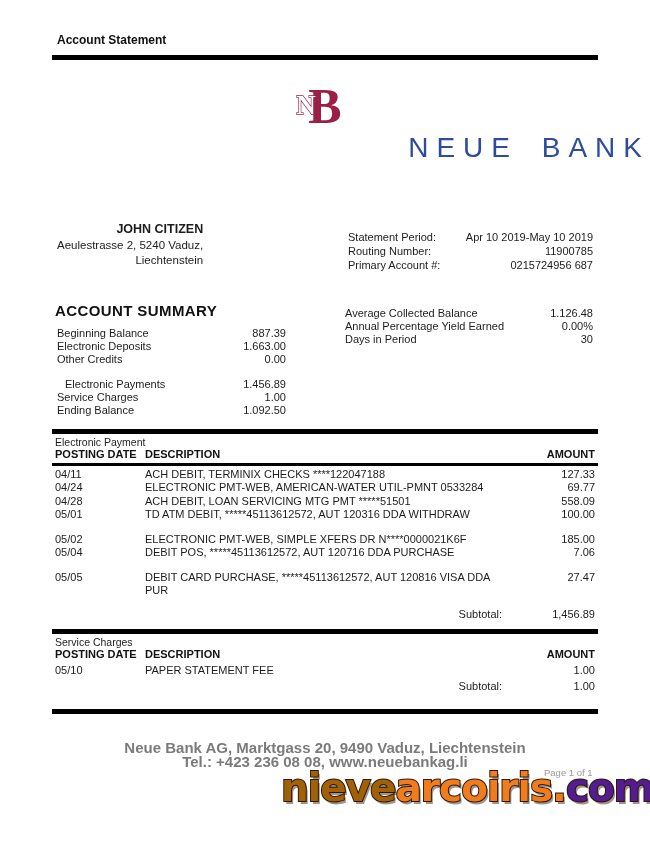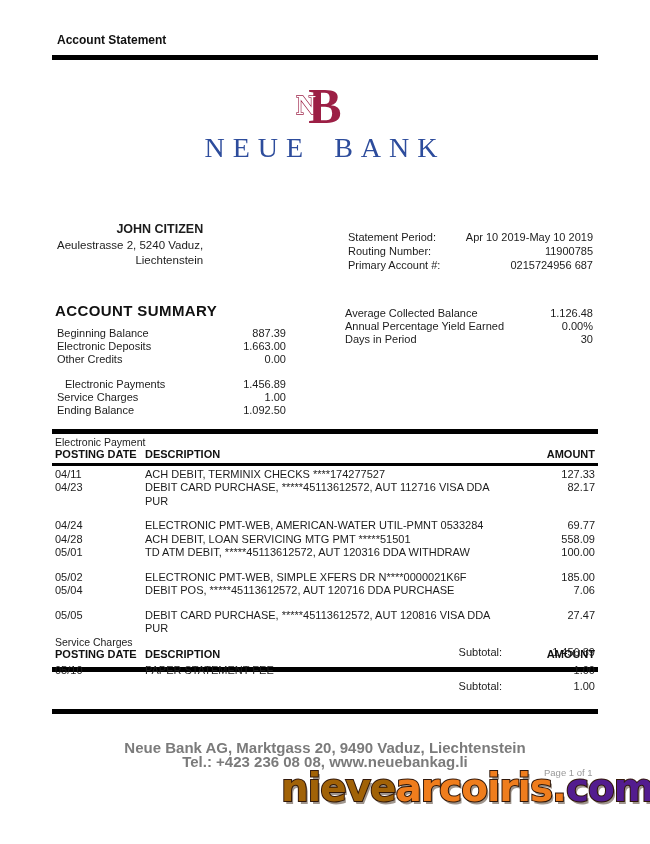--- a/index.html
+++ b/index.html
@@ -20,22 +20,22 @@
   .mono-b {
     font-family:"Liberation Serif", serif; font-weight:bold; font-size:50px; line-height:44px;
     color:#9c1f45; letter-spacing:0;
   }
   .mono-n {
     position:absolute; left:-12px; top:8px; z-index:2;
     font-family:"Liberation Serif", serif; font-weight:bold; font-size:27px; line-height:27px;
     color:#ffffff; -webkit-text-stroke:1.3px #9c1f45; paint-order:stroke fill;
   }
   .bank-name {
-    margin-top:4px; font-family:Liberation Serif, serif; font-size:28px;
-    color:#2d4c9c; letter-spacing:8px; word-spacing:8px;
+    margin-top:4px; font-family:Liberation Sans, sans-serif; font-size:28px;
+    color:#2d4c9c; letter-spacing:8px; word-spacing:8px;text-align:right;
   }
 
   
   .customer { position:absolute; left:57px; top:222px; font-size:11.5px; line-height:15px;text-align:right; }
   .customer .name { font-size:12.5px; font-weight:bold; margin-bottom:1px; }
   .stmt-info { position:absolute; left:348px; top:230px; width:245px; font-size:11px; line-height:14px; }
   .info-row { display:flex; justify-content:space-between; }
 
   
   .summary-title { position:absolute; left:55px; top:302px; font-size:15px; font-weight:bold; letter-spacing:0.4px; color:#111; }
@@ -168,27 +168,22 @@
     <div class="section-label">Electronic Payment</div>
     <div class="thead">
       <span class="c-date">POSTING DATE</span>
       <span class="c-desc">DESCRIPTION</span>
       <span class="c-amt">AMOUNT</span>
     </div>
     <div class="rule-mid"></div>
     <div class="tbody">
       <div class="trow">
         <span class="c-date">04/11</span>
-        <span class="c-desc">ACH DEBIT, TERMINIX CHECKS ****174277527</span>
+        <span class="c-desc">ACH DEBIT, TERMINIX CHECKS ****122047188</span>
         <span class="c-amt">127.33</span>
-      </div>
-      <div class="trow gap">
-        <span class="c-date">04/23</span>
-        <span class="c-desc">DEBIT CARD PURCHASE, *****45113612572, AUT 112716 VISA DDA PUR</span>
-        <span class="c-amt">82.17</span>
       </div>
       <div class="trow">
         <span class="c-date">04/24</span>
         <span class="c-desc">ELECTRONIC PMT-WEB, AMERICAN-WATER UTIL-PMNT 0533284</span>
         <span class="c-amt">69.77</span>
       </div>
       <div class="trow">
         <span class="c-date">04/28</span>
         <span class="c-desc">ACH DEBIT, LOAN SERVICING MTG PMT *****51501</span>
         <span class="c-amt">558.09</span>

